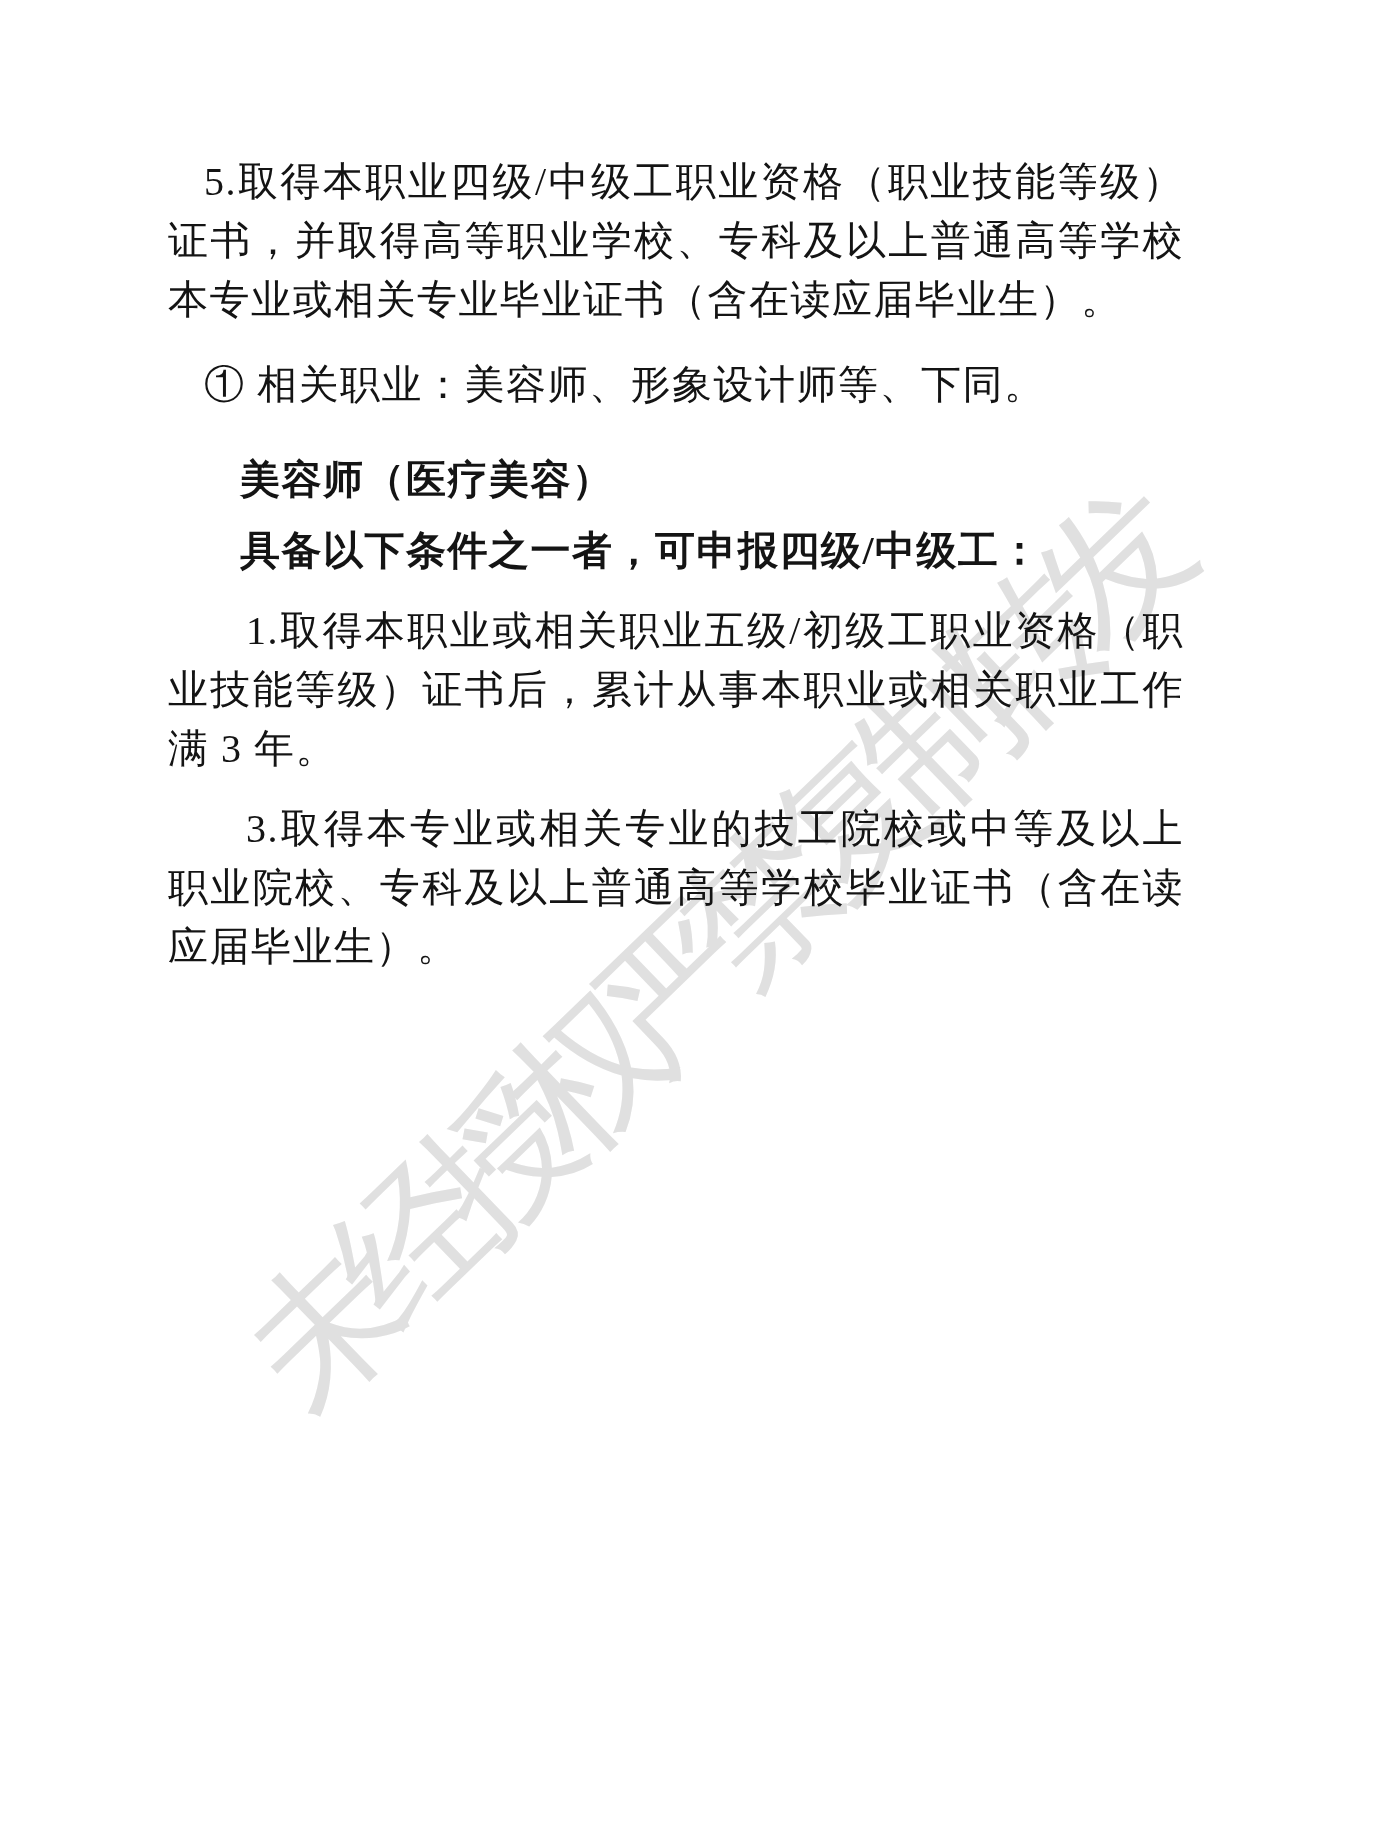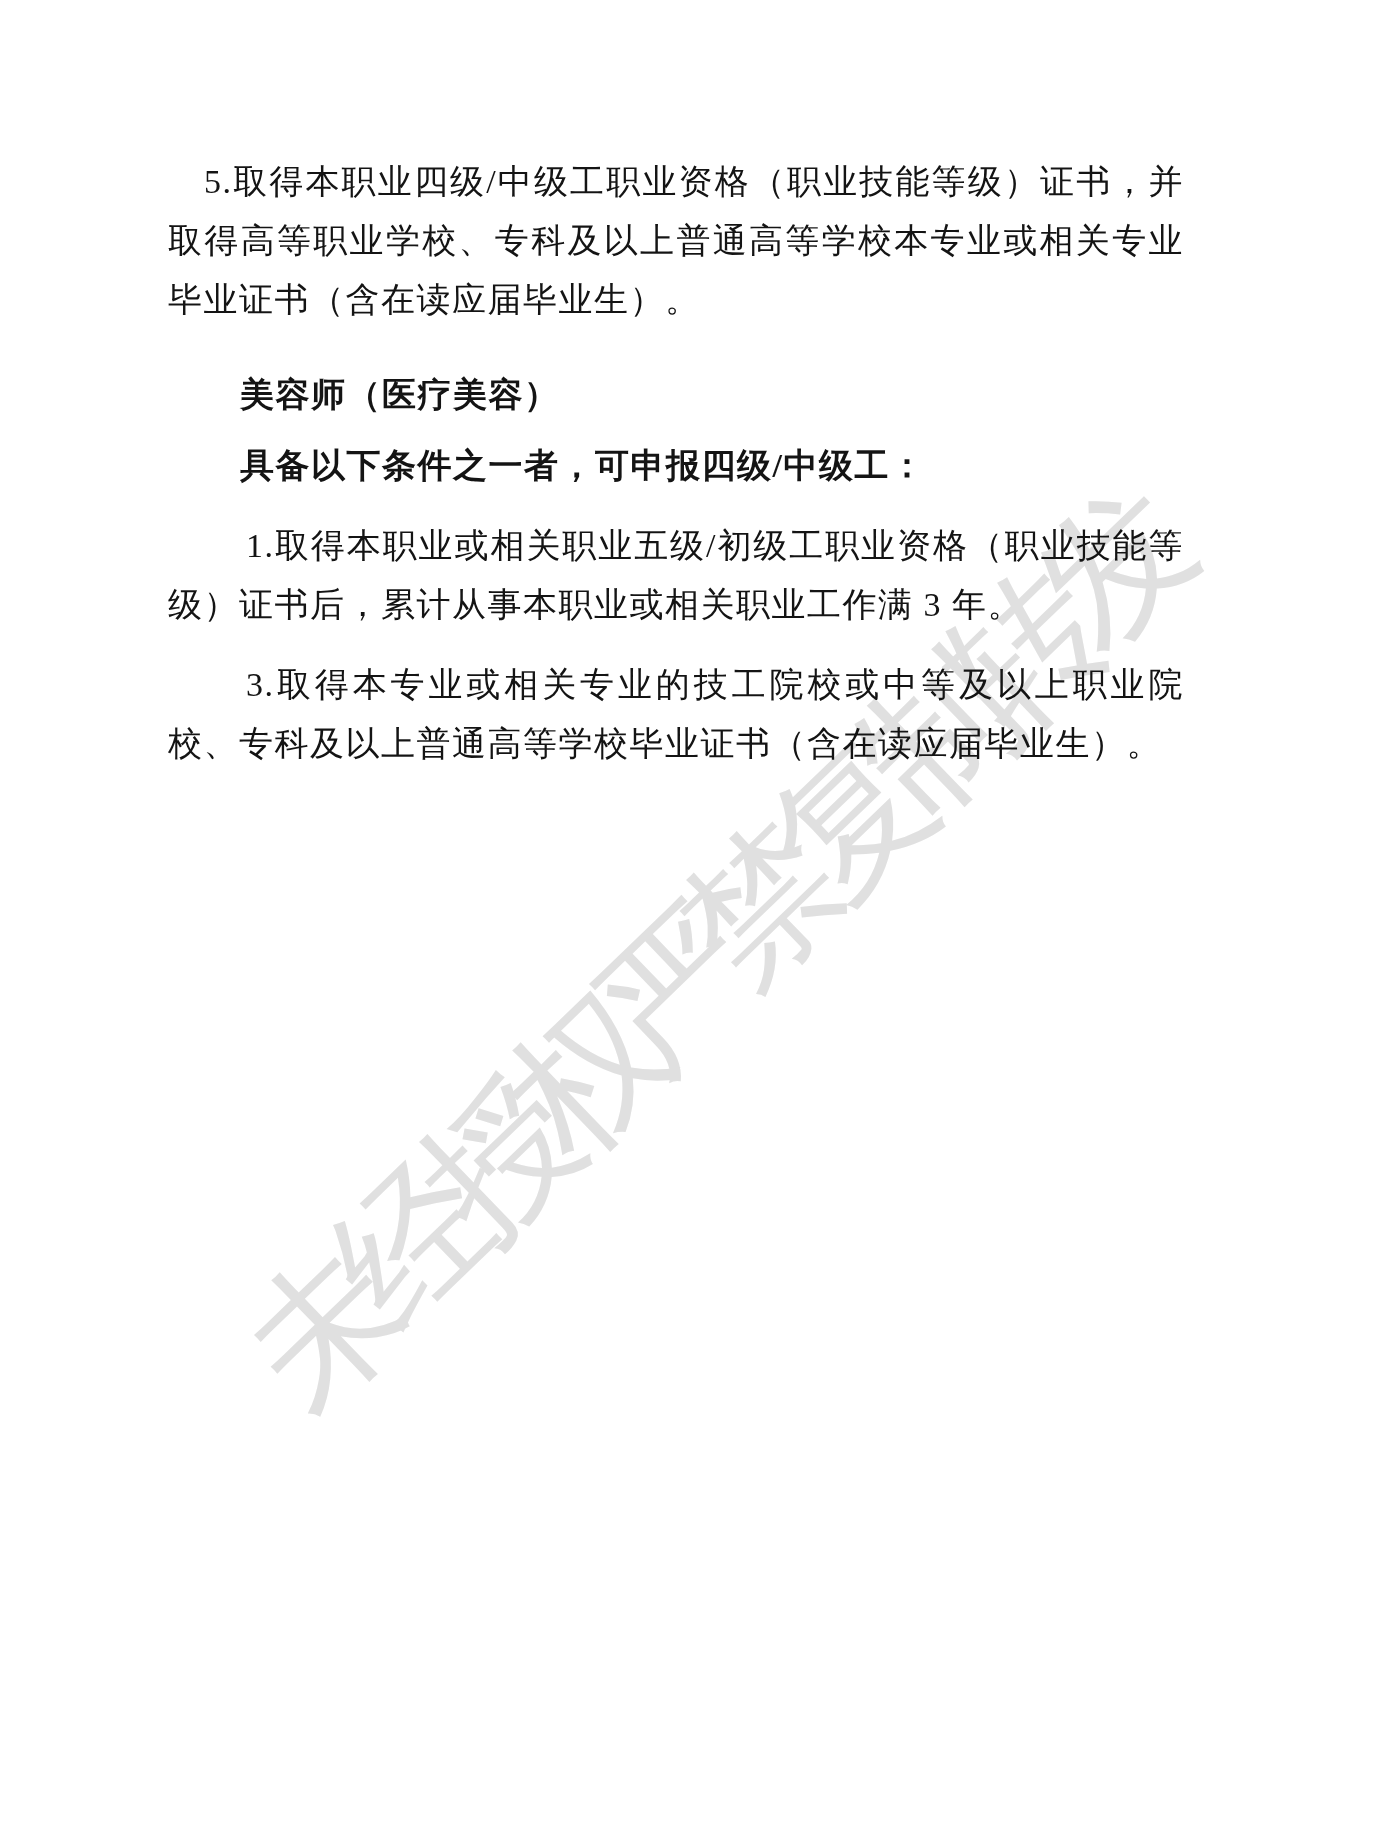--- a/index.html
+++ b/index.html
@@ -32,21 +32,21 @@
   }
   .content {
     position: absolute;
     left: 168px;
     top: 152px;
     width: 1016px;
     z-index: 1;
   }
   .para {
     margin: 0;
-    font-size: 34px;
+    font-size: 40px;
     line-height: 59px;
     letter-spacing: 1.5px;
     text-align: justify;
     text-justify: inter-character;
   }
   .ind-1 { text-indent: 36px; }   
   .ind-2 { text-indent: 72px; }   
   .ind-3 { text-indent: 78px; }   
   .bold  { font-weight: bold; }
 
@@ -63,20 +63,21 @@
 
 <div class="page">
 
   <div class="watermark">未经授权严禁复制转发</div>
 
   <div class="content">
 
     <p class="para ind-1">5.取得本职业四级/中级工职业资格（职业技能等级）证书，并取得高等职业学校、专科及以上普通高等学校本专业或相关专业毕业证书（含在读应届毕业生）。</p>
 
 
+    <p class="para ind-1 mt-b">① 相关职业：美容师、形象设计师等、下同。</p>
 
 
     <p class="para ind-2 bold mt-d">美容师（医疗美容）</p>
 
     <p class="para ind-2 bold mt-e">具备以下条件之一者，可申报四级/中级工：</p>
 
 
     <p class="para ind-3 mt-g">1.取得本职业或相关职业五级/初级工职业资格（职业技能等级）证书后，累计从事本职业或相关职业工作满 3 年。</p>
 
     <p class="para ind-3 mt-g">3.取得本专业或相关专业的技工院校或中等及以上职业院校、专科及以上普通高等学校毕业证书（含在读应届毕业生）。</p>

